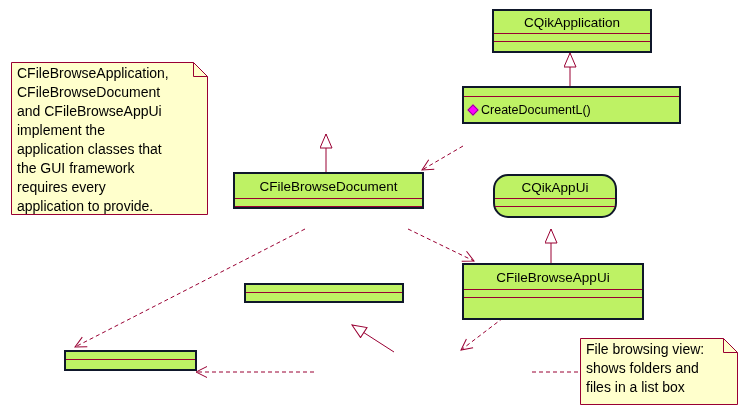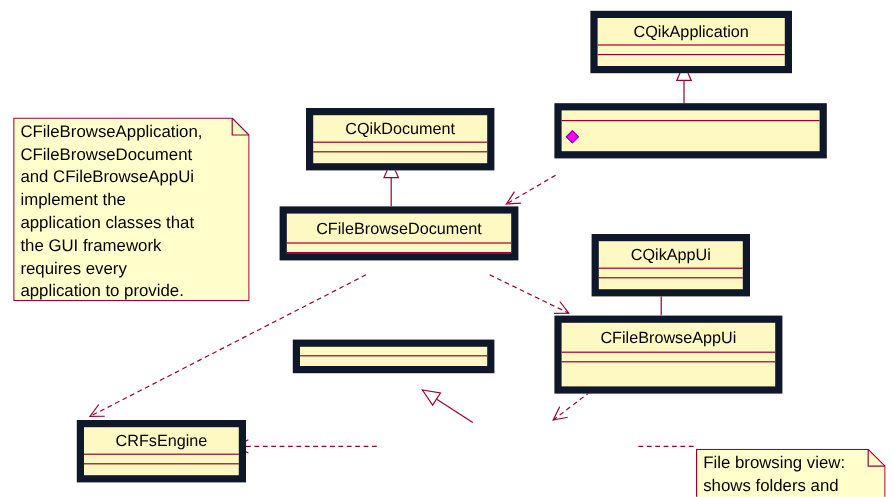--- a/index.html
+++ b/index.html
@@ -8,22 +8,22 @@
     background:#FFFFFF;
     font-family:"Liberation Sans", sans-serif;
     color:#000;
   }
   #canvas{position:absolute;inset:0;width:745px;height:414px;}
   #connectors{position:absolute;left:0;top:0;z-index:0;}
 
   
   .uml-class{
     position:absolute;z-index:2;
-    background:#fef9c3;
-    border:6px solid #0f172a;
+    background:#bef264;
+    border:2px solid #0f172a;
     box-sizing:content-box;
   }
   .cls-title{
     border-bottom:1px solid #990033;
     text-align:center;
     font-size:13.5px;
     display:flex;align-items:center;justify-content:center;
     white-space:nowrap;overflow:hidden;
   }
   .cls-attrs{border-bottom:1px solid #990033;}
@@ -31,21 +31,21 @@
     display:flex;align-items:center;gap:4px;
     padding-left:5px;font-size:12.5px;white-space:nowrap;overflow:hidden;
   }
   .diamond{
     width:6px;height:6px;flex:0 0 auto;
     background:#FF00FF;border:1px solid #990099;
     transform:rotate(45deg);
   }
 
   
-  .uml-note{position:absolute;z-index:2;margin-top:36px;}
+  .uml-note{position:absolute;z-index:2;}
   .note-shape{position:absolute;left:0;top:0;}
   .note-text{
     position:relative;z-index:1;
     padding:2px 4px 0 6px;
     font-size:14px;line-height:19px;
     white-space:pre-line;
   }
 </style>
 </head>
 <body>
@@ -79,54 +79,49 @@
   <div class="uml-class" style="left:492px;top:9px;width:156px;">
     <div class="cls-title" style="height:22px;">CQikApplication</div>
     <div class="cls-attrs" style="height:7px;"></div>
     <div class="cls-methods" style="height:9px;"></div>
   </div>
 
   <div class="uml-class" style="left:462px;top:86px;width:215px;">
     <div class="cls-attrs" style="height:8px;"></div>
     <div class="cls-methods" style="height:25px;">
       <span class="diamond"></span>
+      <span>CreateDocumentL()</span>
     </div>
   </div>
 
-  <div class="uml-class" style="left:255px;top:90px;width:145px;">
-    <div class="cls-title" style="height:22px;">CQikDocument</div>
-    <div class="cls-attrs" style="height:7px;"></div>
-    <div class="cls-methods" style="height:9px;"></div>
-  </div>
 
   <div class="uml-class" style="left:233px;top:172px;width:187px;">
     <div class="cls-title" style="height:24px;">CFileBrowseDocument</div>
     <div class="cls-attrs" style="height:7px;"></div>
   </div>
 
-  <div class="uml-class" style="left:493px;top:195px;width:120px;">
+  <div class="uml-class" style="left:493px;top:174px;width:120px;border-radius:15px;">
     <div class="cls-title" style="height:22px;">CQikAppUi</div>
     <div class="cls-attrs" style="height:7px;"></div>
     <div class="cls-methods" style="height:9px;"></div>
   </div>
 
   <div class="uml-class" style="left:462px;top:263px;width:178px;">
     <div class="cls-title" style="height:24px;">CFileBrowseAppUi</div>
     <div class="cls-attrs" style="height:7px;"></div>
     <div class="cls-methods" style="height:20px;"></div>
   </div>
 
   <div class="uml-class" style="left:244px;top:283px;width:156px;">
     <div class="cls-attrs" style="height:7px;"></div>
     <div class="cls-methods" style="height:8px;"></div>
   </div>
 
 
   <div class="uml-class" style="left:64px;top:350px;width:129px;">
-    <div class="cls-title" style="height:22px;">CRFsEngine</div>
     <div class="cls-attrs" style="height:7px;"></div>
     <div class="cls-methods" style="height:9px;"></div>
   </div>
 
   <div class="uml-note" style="left:11px;top:62px;width:197px;height:153px;">
     <svg class="note-shape" width="197" height="153" viewBox="0 0 197 153">
       <path d="M0.5,0.5 H182.5 L196.5,14.5 V152.5 H0.5 Z" fill="#FFFFCC" stroke="#990033"></path>
       <path d="M182.5,0.5 V14.5 H196.5" fill="none" stroke="#990033"></path>
     </svg>
     <div class="note-text">CFileBrowseApplication,

